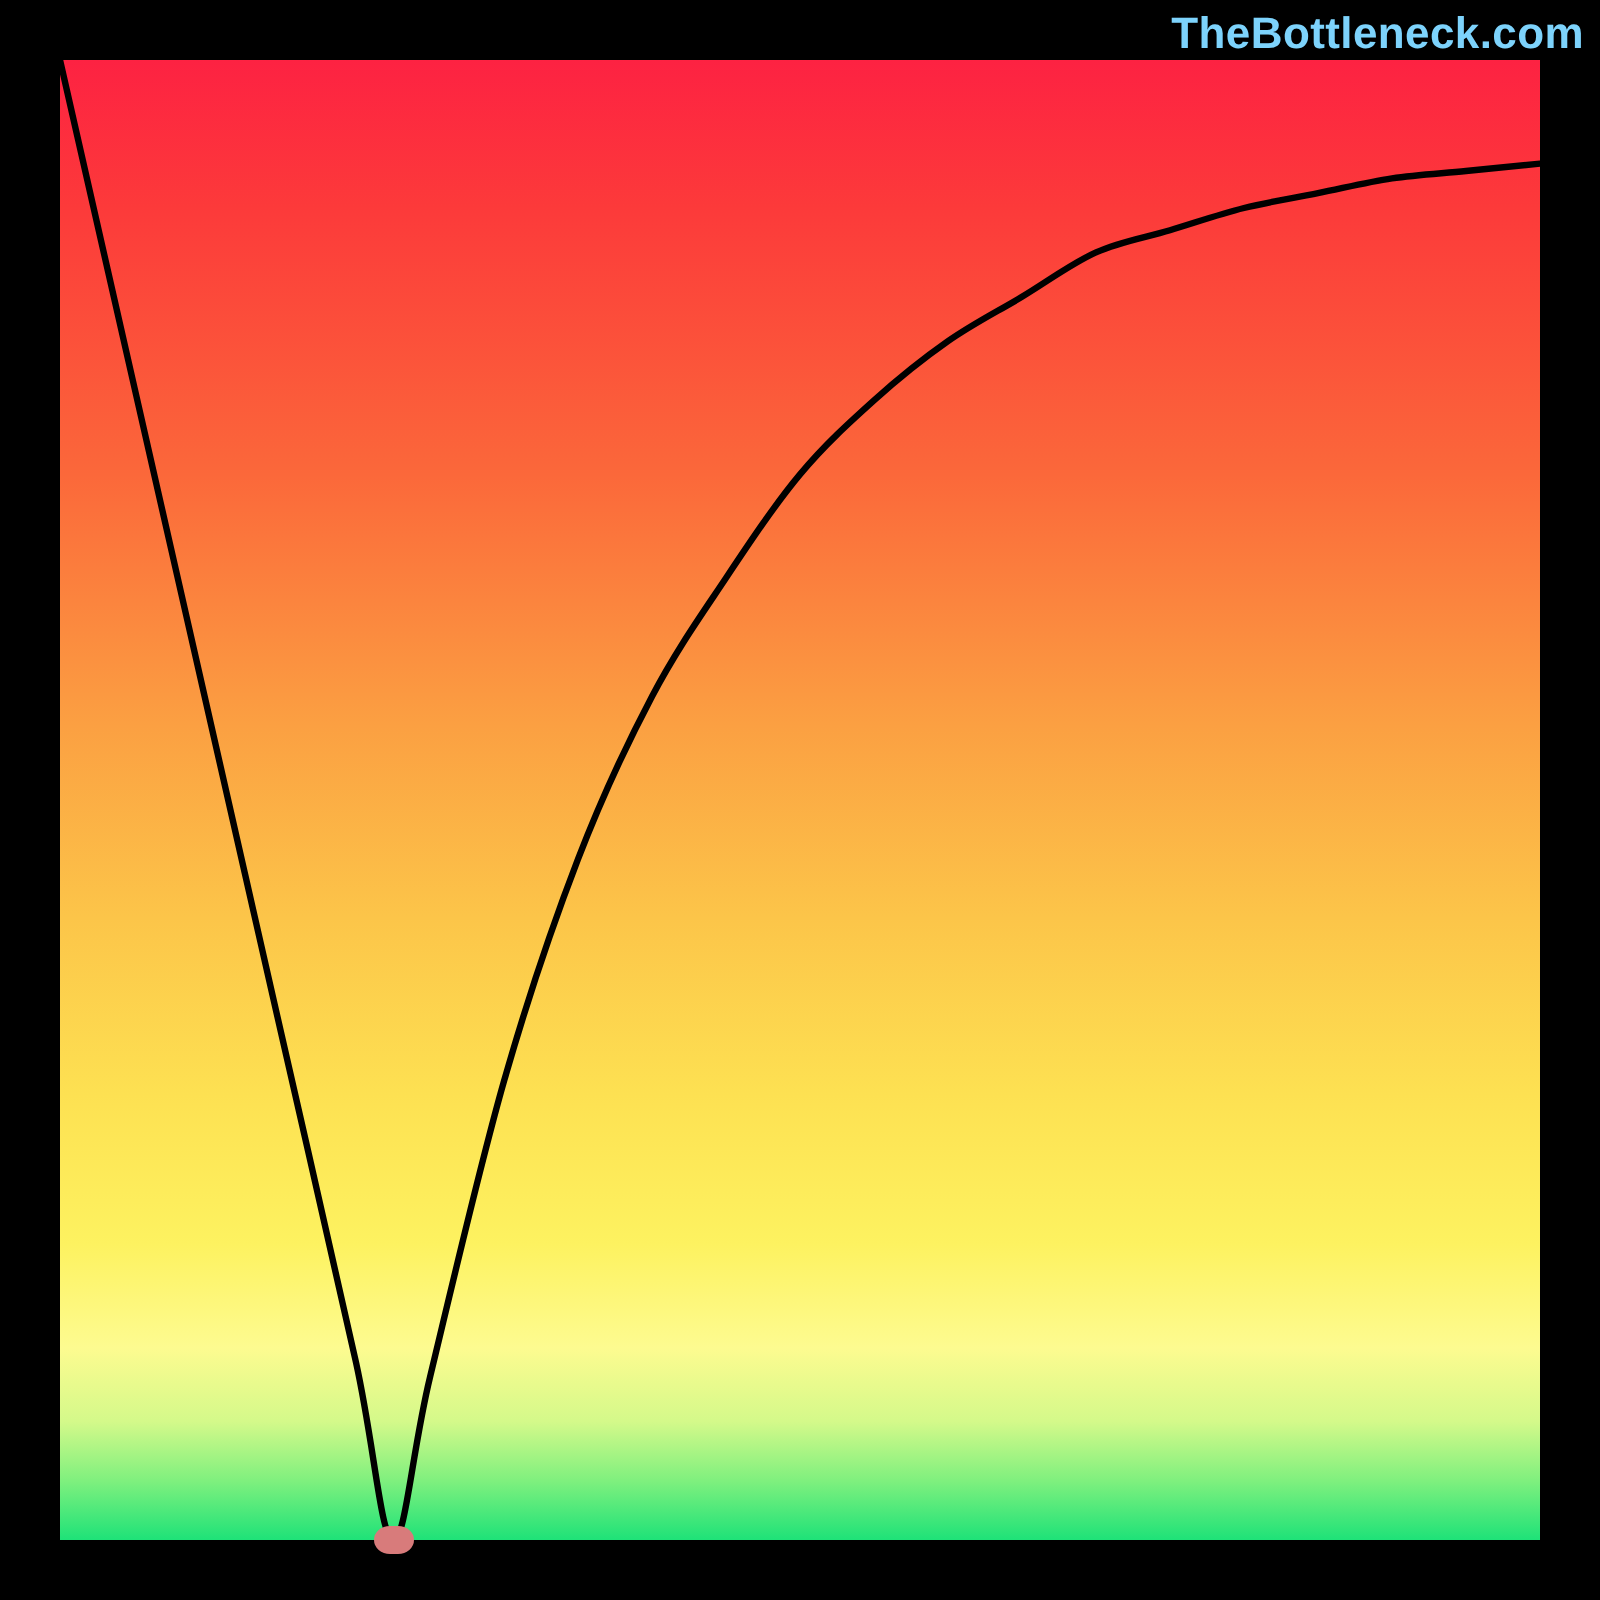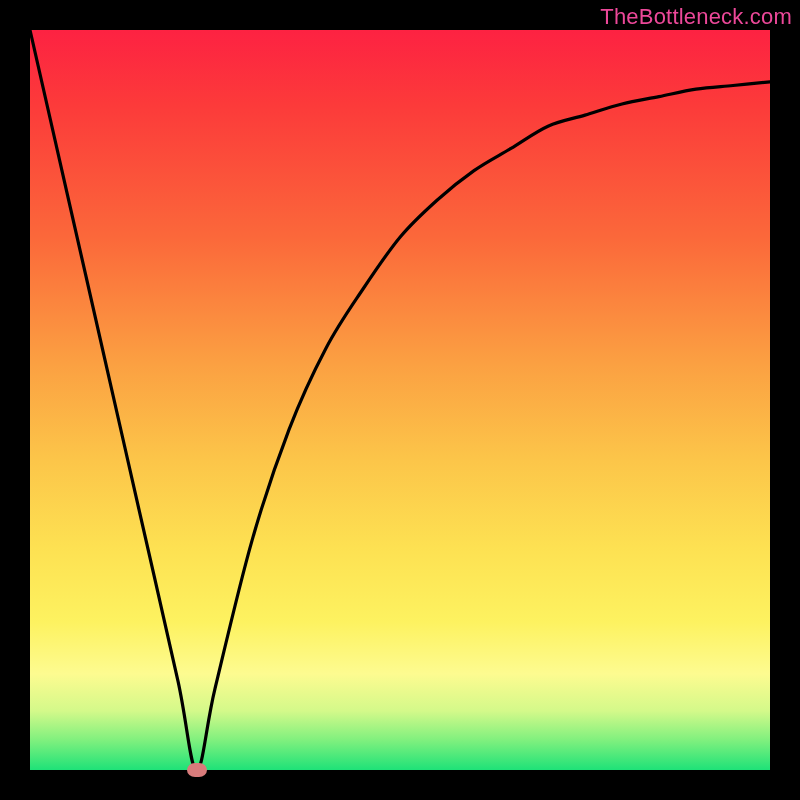--- a/index.html
+++ b/index.html
@@ -36,23 +36,23 @@
       #fdfb90 87%,
       #d4f98a 92%,
       #7ff07e 96%,
       #1ee278 100%
     );
   }
   .attribution {
     position: absolute;
     top: 4px;
     right: 8px;
-    color: #ec4899;
+    color: #7dd3fc;
     font-size: 22px;
-    font-weight: 400;
+    font-weight: 700;
     letter-spacing: 0.2px;
     user-select: none;
   }
   svg.curve {
     position: absolute;
     left: 0;
     top: 0;
     width: 740px;
     height: 740px;
     overflow: visible;

